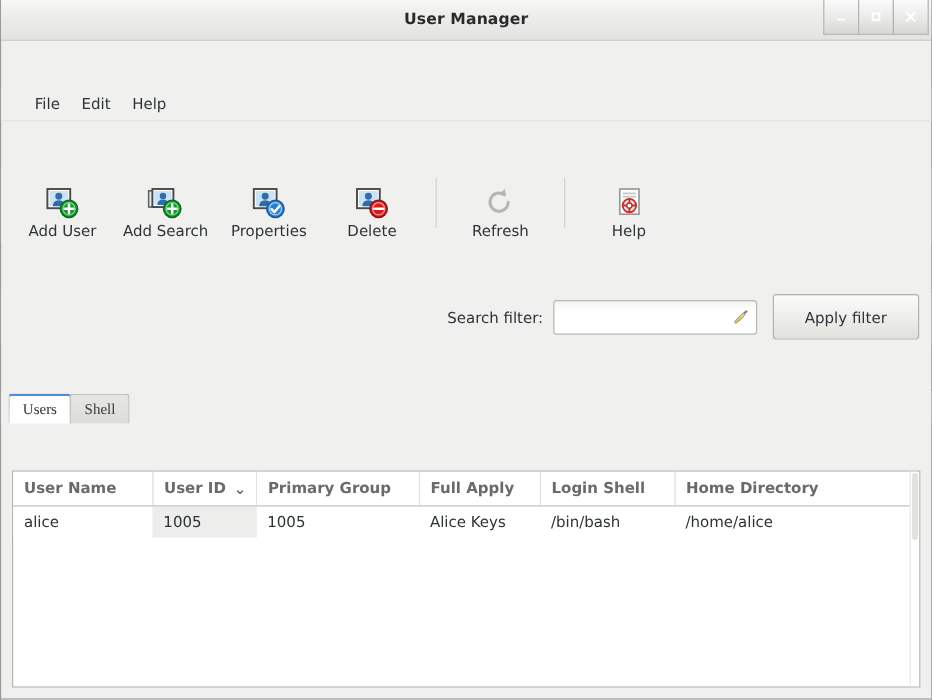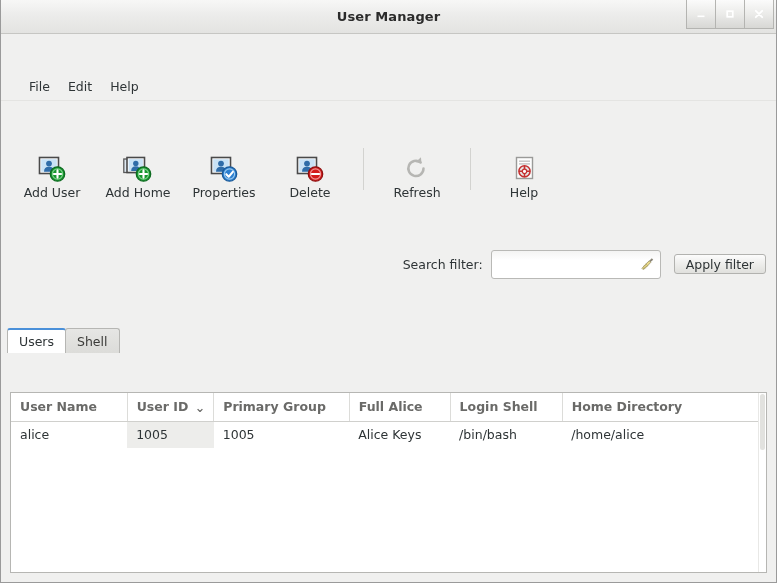--- a/index.html
+++ b/index.html
@@ -180,41 +180,42 @@
     transform: translateY(-50%);
     width: 17px;
     height: 17px;
     display: flex;
     align-items: center;
     justify-content: center;
     cursor: pointer;
   }
   .apply-btn {
     margin-left: 13px;
-    height: 20px;
-    padding: 0 11px;
+    height: 38px;
+    padding: 0 26px;
     background: linear-gradient(to bottom, #fcfcfc 0%, #eeeeec 48%, #e0e0dd 100%);
     border: 1px solid #b2b2af;
     border-radius: 3px;
     font-family: "DejaVu Sans", "Liberation Sans", sans-serif;
     font-size: 12.5px;
     color: #2e3436;
     cursor: pointer;
     white-space: nowrap;
   }
 
   
   .tabstrip {
     flex: 0 0 27px;
     height: 27px;
     display: flex;
     align-items: flex-end;
     padding-left: 6px;
     background: #f0f0ef;
     box-sizing: border-box;
+    font-family: Liberation Serif, serif;
   }
   .tab {
     height: 25px;
     box-sizing: border-box;
     padding: 0 11px;
     display: flex;
     align-items: center;
     font-size: 12.5px;
     color: #2e3436;
     border: 1px solid #b6b6b3;
@@ -366,21 +367,21 @@
           <rect x="0.8" y="4.0" width="16" height="13.5" fill="#dfe9f2" stroke="#5a5a5a" stroke-width="1.3"></rect>
           <rect x="4.0" y="2.5" width="17.5" height="15" fill="#ffffff" stroke="#4a4a4a" stroke-width="1.6"></rect>
           <rect x="5.6" y="4.1" width="14.3" height="11.8" fill="#c9e2f5"></rect>
           <path d="M8.2 15.9 q0-4.6 4.6-4.6 q4.6 0 4.6 4.6 z" fill="#2f6ca8"></path>
           <circle cx="12.8" cy="8.4" r="2.7" fill="#2f6ca8"></circle>
           <circle cx="20.5" cy="19" r="7.2" fill="#17962f" stroke="#0d6b20" stroke-width="1.3"></circle>
           <circle cx="20.5" cy="19" r="5.1" fill="none" stroke="#7ed48c" stroke-width="1.1"></circle>
           <path d="M20.5 15.4 v7.2 M16.9 19 h7.2" stroke="#ffffff" stroke-width="2.1" stroke-linecap="round"></path>
         </svg>
       </span>
-      <span class="tlabel">Add Home</span>
+      <span class="tlabel">Add Search</span>
     </div>
 
     <div class="tool">
       <span class="glyph">
         <svg width="30" height="28" viewBox="0 0 30 28">
           <rect x="2.5" y="2.5" width="19" height="16" fill="#ffffff" stroke="#4a4a4a" stroke-width="1.6"></rect>
           <rect x="4.2" y="4.2" width="15.6" height="12.6" fill="#c9e2f5"></rect>
           <path d="M7 16.8 q0-5 5-5 q5 0 5 5 z" fill="#2f6ca8"></path>
           <circle cx="12" cy="8.6" r="2.9" fill="#2f6ca8"></circle>
           <circle cx="20.5" cy="19" r="7.2" fill="#2c7fd0" stroke="#1a5a99" stroke-width="1.3"></circle>
@@ -475,21 +476,21 @@
             <span>User Name</span>
           </th>
           <th>
             <span>User ID</span>
             <span class="sortmark">⌄</span>
           </th>
           <th>
             <span>Primary Group</span>
           </th>
           <th>
-            <span>Full Alice</span>
+            <span>Full Apply</span>
           </th>
           <th>
             <span>Login Shell</span>
           </th>
           <th>
             <span>Home Directory</span>
           </th>
         </tr>
       </thead>
       <tbody>

